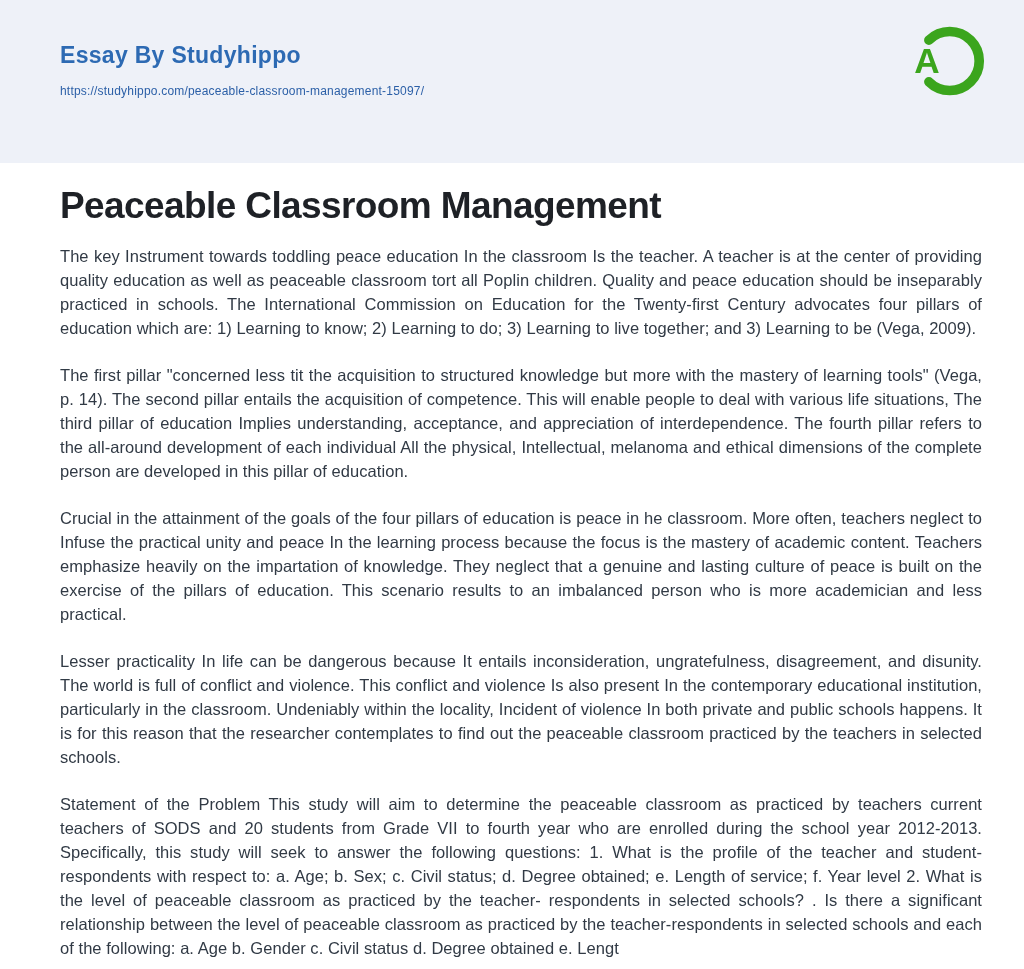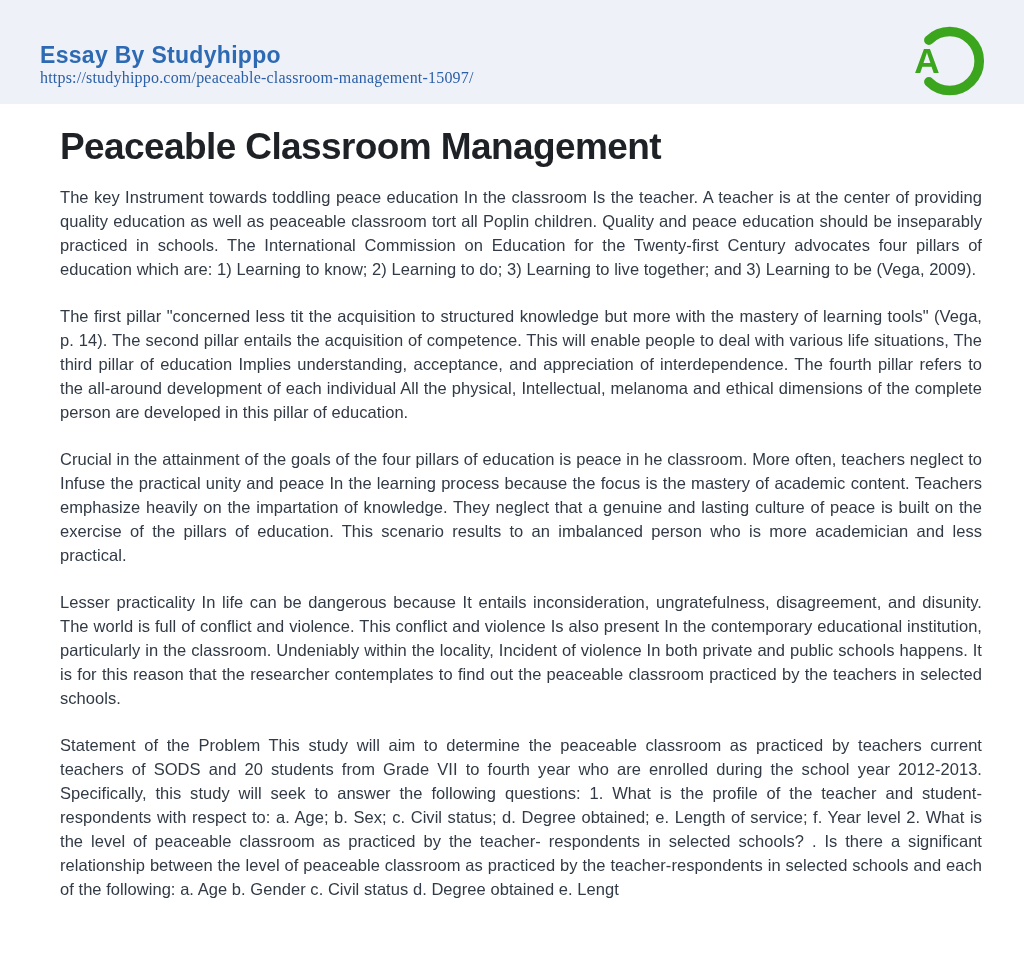--- a/index.html
+++ b/index.html
@@ -8,37 +8,37 @@
     width: 1024px;
     min-height: 969px;
     background: #ffffff;
     font-family: "Liberation Sans", sans-serif;
     -webkit-font-smoothing: antialiased;
   }
 
   
   .hdr {
     position: relative;
-    height: 104px;
+    height: 163px;
     background: #eef1f8;
-    padding: 42px 40px 0 40px;
+    padding: 42px 40px 0 60px;
   }
   .byline {
     font-size: 23px;
     font-weight: 700;
     color: #2d6ab3;
     letter-spacing: 0.3px;
   }
   .url {
     display: inline-block;
-    font-size: 16px;
+    margin-top: 15px;
+    font-size: 12px;
     color: #2b5fa7;
     text-decoration: none;
     letter-spacing: 0.2px;
-    font-family: Liberation Serif, serif;
   }
   .logo {
     position: absolute;
     top: 17px;
     right: 32px;
     width: 88px;
     height: 88px;
   }
   .logo svg { display: block; width: 100%; height: 100%; }
   .logo text {

